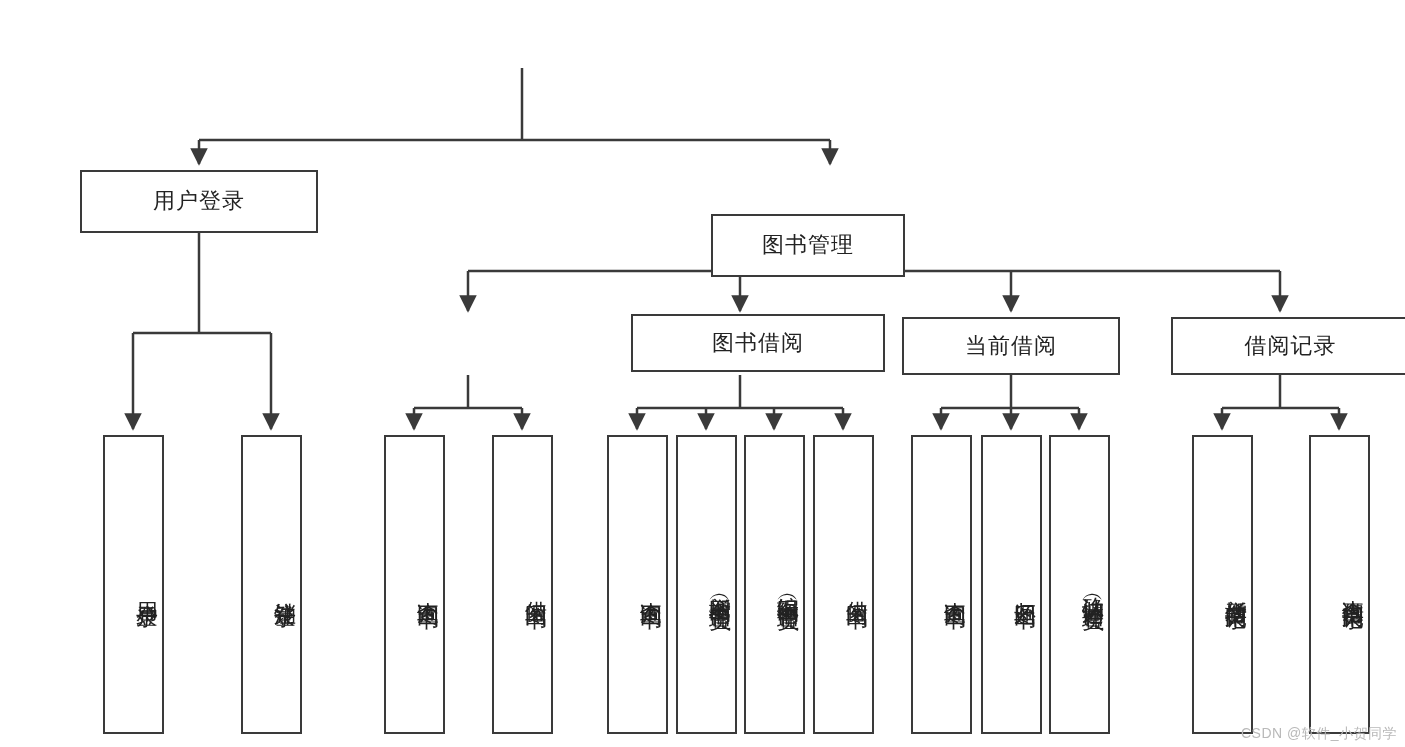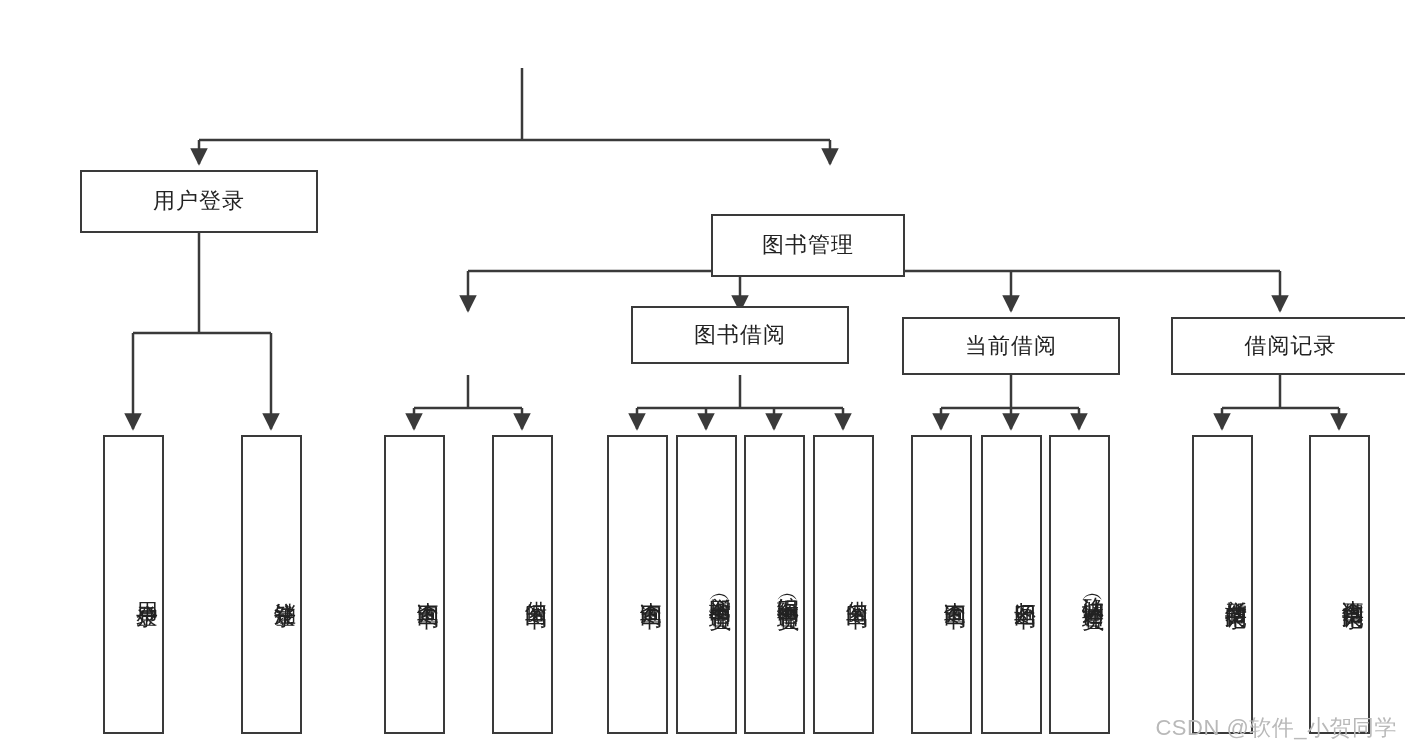--- a/index.html
+++ b/index.html
@@ -45,21 +45,21 @@
     align-items:flex-start;
     justify-content:center;
   }
   .node.root{
     font-size:23px;
   }
   #watermark{
     position:absolute;
     right:8px;
     bottom:4px;
-    font-size:22px;
+    font-size:14px;
     color:#b9b9b9;
     white-space:nowrap;
     z-index:5;
     letter-spacing:0.5px;
   }
 </style>
 </head>
 <body>
 
 <div id="canvas">
@@ -111,21 +111,21 @@
       <path d="M 1222 408 L 1339 408"></path>
       <path d="M 1222 408 L 1222 429" marker-end="url(#arrow)"></path>
       <path d="M 1339 408 L 1339 429" marker-end="url(#arrow)"></path>
     </g>
   </svg>
 
 
   <div class="node horizontal" style="left:80px;top:170px;width:238px;height:63px;">用户登录</div>
   <div class="node horizontal" style="left:711px;top:170px;width:194px;height:63px;margin-top:44px;">图书管理</div>
 
-  <div class="node horizontal" style="left:631px;top:306px;width:218px;height:58px;">图书借阅</div>
+  <div class="node horizontal" style="left:631px;top:314px;width:254px;height:58px;">图书借阅</div>
   <div class="node horizontal" style="left:902px;top:317px;width:218px;height:58px;">当前借阅</div>
   <div class="node horizontal" style="left:1171px;top:317px;width:239px;height:58px;">借阅记录</div>
 
   <div class="node vertical" style="left:103px;top:435px;width:61px;height:299px;">用户登录</div>
   <div class="node vertical" style="left:241px;top:435px;width:61px;height:299px;">注销登录</div>
 
   <div class="node vertical" style="left:384px;top:435px;width:61px;height:299px;">查询图书</div>
   <div class="node vertical" style="left:492px;top:435px;width:61px;height:299px;">借阅图书</div>
 
   <div class="node vertical" style="left:607px;top:435px;width:61px;height:299px;">查询图书</div>

